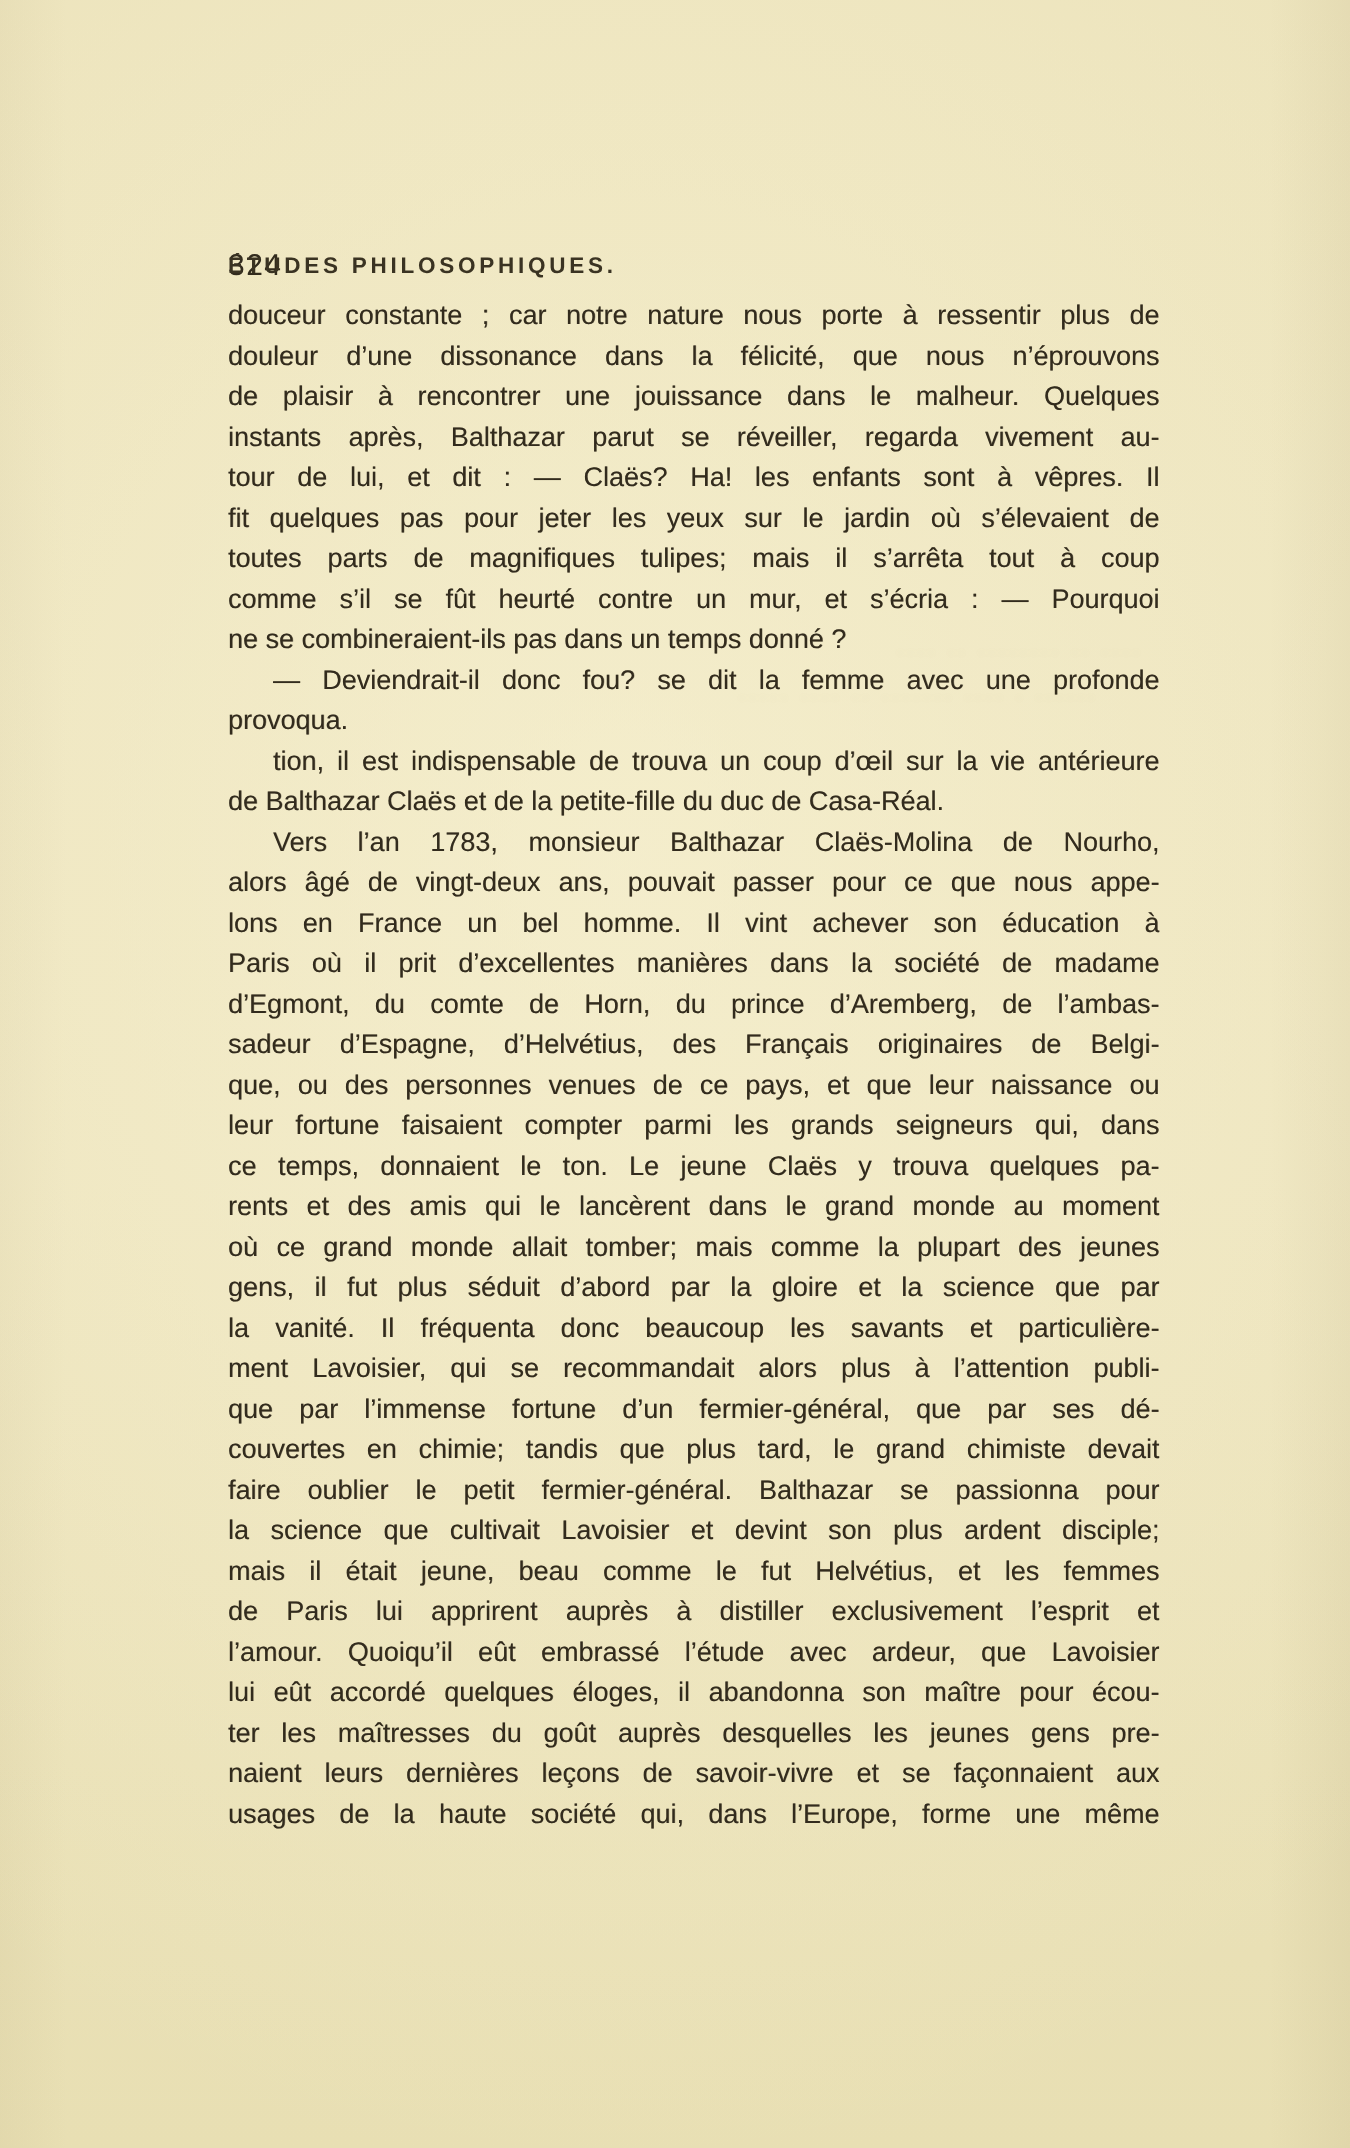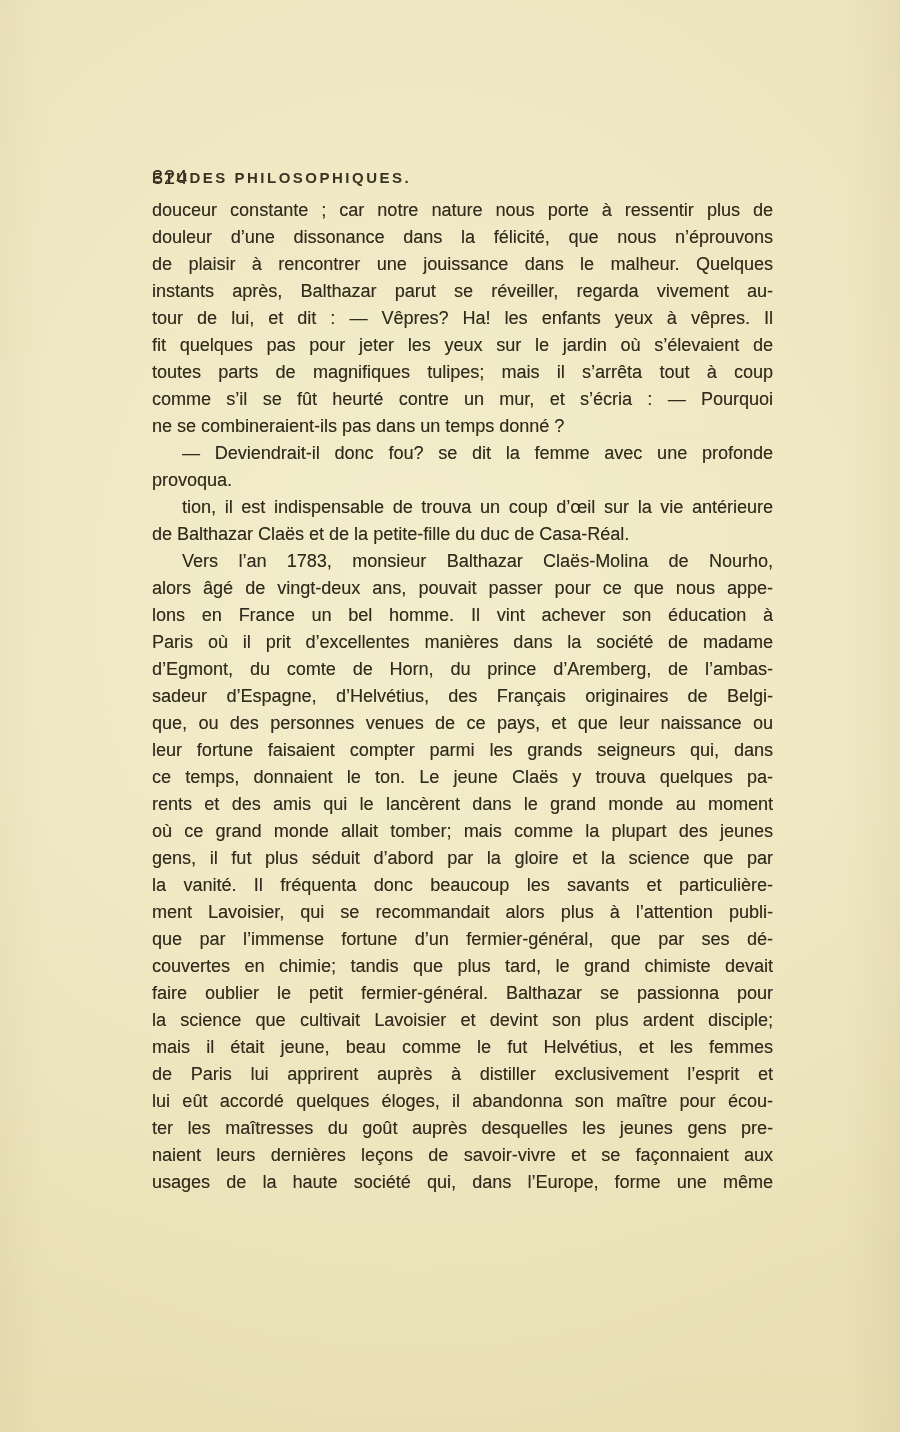--- a/index.html
+++ b/index.html
@@ -77,21 +77,21 @@
     <span class="page-number">324</span>
     <span class="running-title">ÉTUDES PHILOSOPHIQUES.</span>
   </div>
 
   <div class="text-block">
       <div class="para">
         <div class="line">douceur constante ; car notre nature nous porte à ressentir plus de</div>
         <div class="line">douleur d’une dissonance dans la félicité, que nous n’éprouvons</div>
         <div class="line">de plaisir à rencontrer une jouissance dans le malheur. Quelques</div>
         <div class="line">instants après, Balthazar parut se réveiller, regarda vivement au-</div>
-        <div class="line">tour de lui, et dit : — Vêpres? Ha! les enfants yeux à vêpres. Il</div>
+        <div class="line">tour de lui, et dit : — Claës? Ha! les enfants sont à vêpres. Il</div>
         <div class="line">fit quelques pas pour jeter les yeux sur le jardin où s’élevaient de</div>
         <div class="line">toutes parts de magnifiques tulipes; mais il s’arrêta tout à coup</div>
         <div class="line">comme s’il se fût heurté contre un mur, et s’écria : — Pourquoi</div>
         <div class="line last">ne se combineraient-ils pas dans un temps donné ?</div>
       </div>
       <div class="para indent">
         <div class="line">— Deviendrait-il donc fou? se dit la femme avec une profonde</div>
         <div class="line last">provoqua.</div>
       </div>
       <div class="para indent">
@@ -112,20 +112,21 @@
         <div class="line">où ce grand monde allait tomber; mais comme la plupart des jeunes</div>
         <div class="line">gens, il fut plus séduit d’abord par la gloire et la science que par</div>
         <div class="line">la vanité. Il fréquenta donc beaucoup les savants et particulière-</div>
         <div class="line">ment Lavoisier, qui se recommandait alors plus à l’attention publi-</div>
         <div class="line">que par l’immense fortune d’un fermier-général, que par ses dé-</div>
         <div class="line">couvertes en chimie; tandis que plus tard, le grand chimiste devait</div>
         <div class="line">faire oublier le petit fermier-général. Balthazar se passionna pour</div>
         <div class="line">la science que cultivait Lavoisier et devint son plus ardent disciple;</div>
         <div class="line">mais il était jeune, beau comme le fut Helvétius, et les femmes</div>
         <div class="line">de Paris lui apprirent auprès à distiller exclusivement l’esprit et</div>
+        <div class="line">l’amour. Quoiqu’il eût embrassé l’étude avec ardeur, que Lavoisier</div>
         <div class="line">lui eût accordé quelques éloges, il abandonna son maître pour écou-</div>
         <div class="line">ter les maîtresses du goût auprès desquelles les jeunes gens pre-</div>
         <div class="line">naient leurs dernières leçons de savoir-vivre et se façonnaient aux</div>
         <div class="line">usages de la haute société qui, dans l’Europe, forme une même</div>
       </div>
     </div>
 
 </div>
 
 </body></html>

